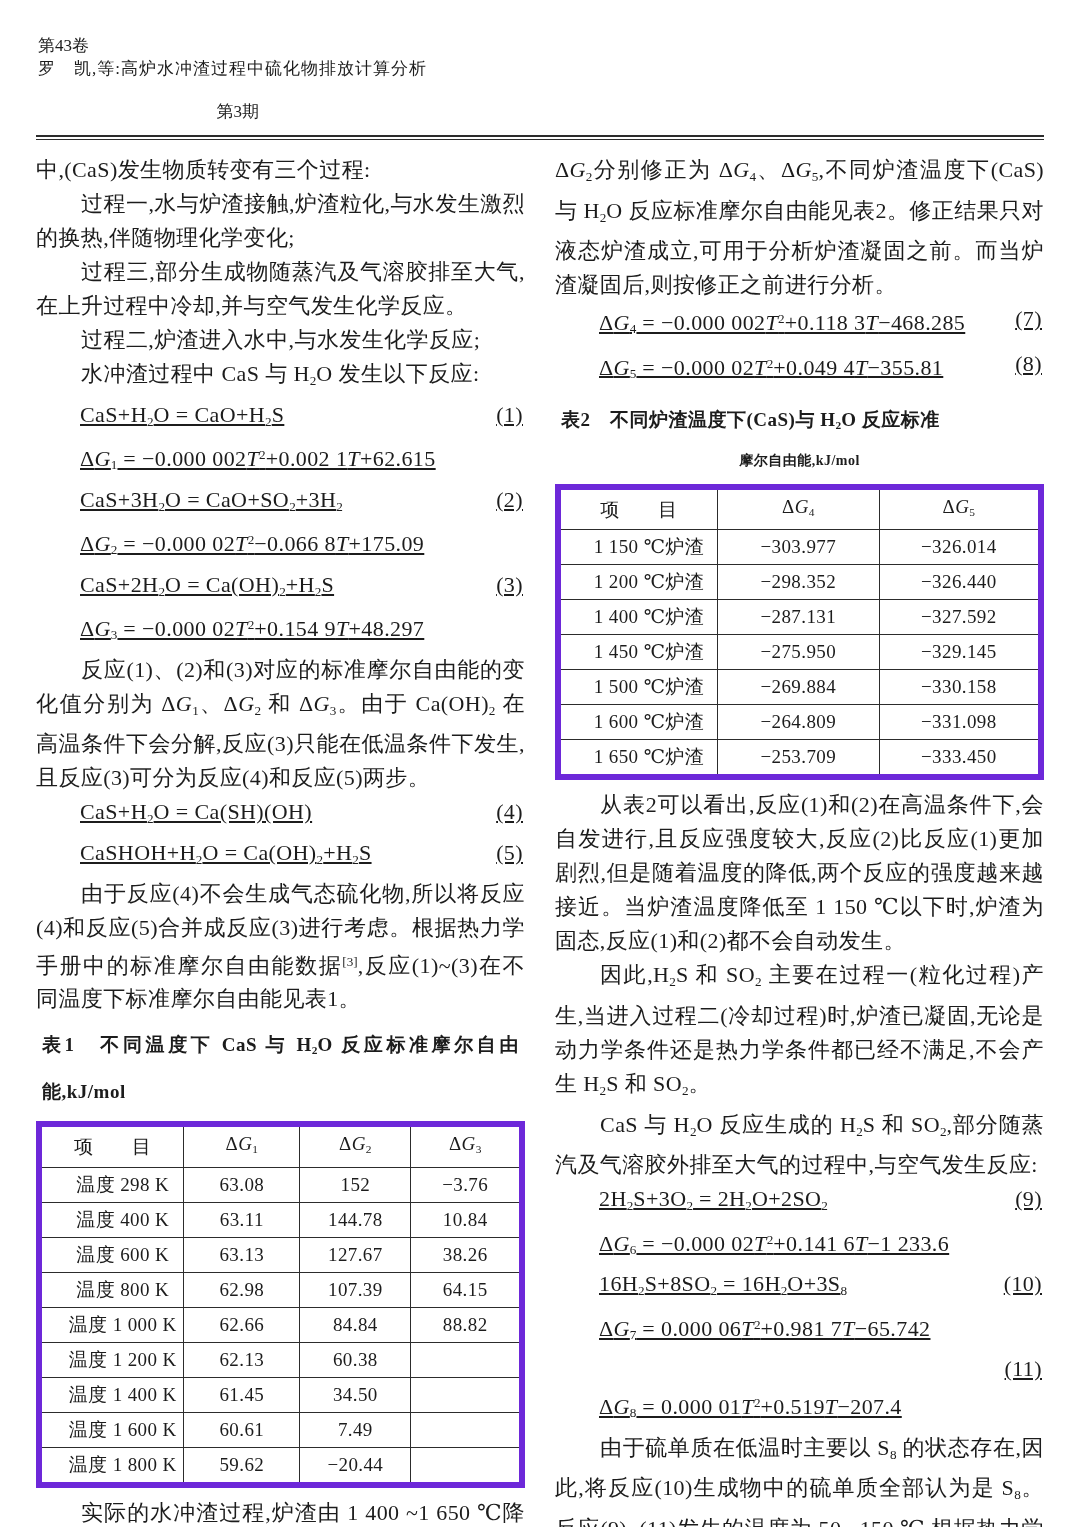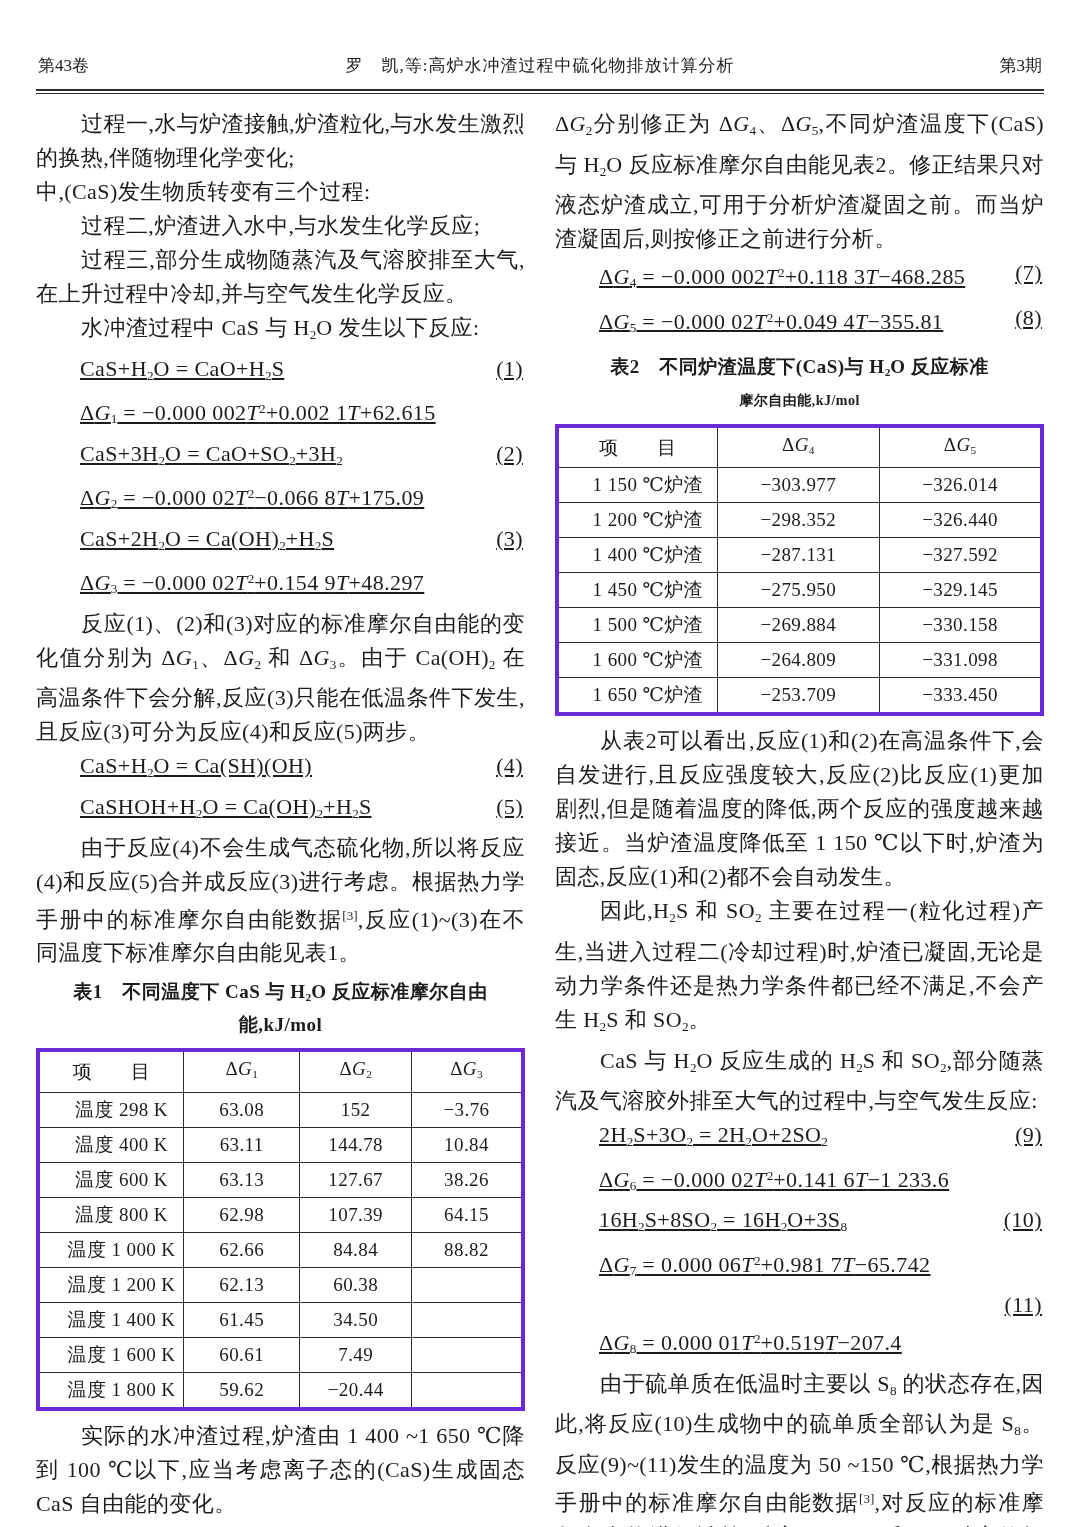--- a/index.html
+++ b/index.html
@@ -5,21 +5,21 @@
   * { box-sizing: border-box; margin: 0; padding: 0; }
   html, body { background: #ffffff; }
   body {
     width: 1080px; height: 1527px;
     font-family: "Liberation Serif", "DejaVu Serif", serif;
     color: #1c1c1c;
   }
   .page { width: 1080px; height: 1527px; padding: 24px 36px 0 36px; overflow: hidden; position: relative; }
 
   
-  .pg-header { display: flex; align-items: baseline; font-size: 17px; padding: 10px 2px 12px 2px; }
+  .pg-header { display: flex; align-items: baseline; font-size: 17px; padding: 10px 2px 12px 2px; flex-direction: column; }
   .pg-header .vol   { width: 22%; }
   .pg-header .title { flex: 1; text-align: center; letter-spacing: 1px; }
   .pg-header .issue { width: 22%; text-align: right; margin-top: 20px; }
   .dbl-rule { height: 5px; border-top: 2.5px solid #2c2c2c; border-bottom: 1.2px solid #2c2c2c; }
 
   
   .columns { display: flex; gap: 30px; padding-top: 13px; }
   .col { width: 489px; font-size: 22px; line-height: 34px; text-align: justify; letter-spacing: 0.4px; }
 
   .para { text-indent: 2.05em; }
@@ -28,48 +28,48 @@
   
   .eq { display: flex; padding-left: 44px; white-space: nowrap; text-decoration: underline; }
   .eq .f { flex: 0 1 auto; }
   .eq .n { margin-left: auto; padding-right: 2px; }
 
   sub { font-size: 60%; vertical-align: -0.28em; letter-spacing: 0; }
   sup { font-size: 60%; vertical-align: 0.5em;  letter-spacing: 0; }
 
   
   .tbl-block { margin: 6px 0 8px 0; }
-  .tbl-title { font-weight: bold; font-size: 19px; line-height: 28px; text-align: center; margin: 8px 6px 9px 6px; letter-spacing: 0.5px; }
+  .tbl-title { font-weight: bold; font-size: 19px; line-height: 41px; margin: 8px 6px 9px 6px; letter-spacing: 0.5px; }
   .tbl-title.tight { margin-bottom: 0; }
   .tbl-title2 { font-weight: bold; font-size: 14px; line-height: 29px; text-align: center; margin: 0 0 9px 0; letter-spacing: 0.5px; }
-  table { width: 100%; border-collapse: collapse; border: 4px solid #6d28d9; font-size: 19px; color: #1c1c1c; table-layout: fixed; }
+  table { width: 100%; border-collapse: collapse; border: 6px solid #6d28d9; font-size: 19px; color: #1c1c1c; table-layout: fixed; }
   th, td { border: 1px solid #2c2c2c; text-align: center; font-weight: normal; padding: 0 4px; overflow: hidden; }
   .t1 th, .t1 td { height: 29px; }
   .t2 th, .t2 td { height: 26px; }
   .t1 td:first-child, .t2 td:first-child { text-align: center; padding-left: 24px; }
 </style>
 </head>
 <body>
 
 <div class="page">
 
   <div class="pg-header">
     <span class="vol">第43卷</span>
     <span class="title">罗　凯,等:高炉水冲渣过程中硫化物排放计算分析</span>
     <span class="issue">第3期</span>
   </div>
   <div class="dbl-rule"></div>
 
   <div class="columns">
 
     <div class="col">
+      <p class="para flush">中,(CaS)发生物质转变有三个过程:</p>
       <p class="para">过程一,水与炉渣接触,炉渣粒化,与水发生激烈的换热,伴随物理化学变化;</p>
-      <p class="para flush">中,(CaS)发生物质转变有三个过程:</p>
+      <p class="para">过程三,部分生成物随蒸汽及气溶胶排至大气,在上升过程中冷却,并与空气发生化学反应。</p>
       <p class="para">过程二,炉渣进入水中,与水发生化学反应;</p>
-      <p class="para">过程三,部分生成物随蒸汽及气溶胶排至大气,在上升过程中冷却,并与空气发生化学反应。</p>
       <p class="para">水冲渣过程中 CaS 与 H<sub>2</sub>O 发生以下反应:</p>
 
       <div class="eq">
         <span class="f">CaS+H<sub>2</sub>O = CaO+H<sub>2</sub>S</span>
         <span class="n">(1)</span>
       </div>
       <div class="eq">
         <span class="f">Δ<i>G</i><sub>1</sub> = −0.000 002<i>T</i><sup>2</sup>+0.002 1<i>T</i>+62.615</span>
       </div>
       <div class="eq">

